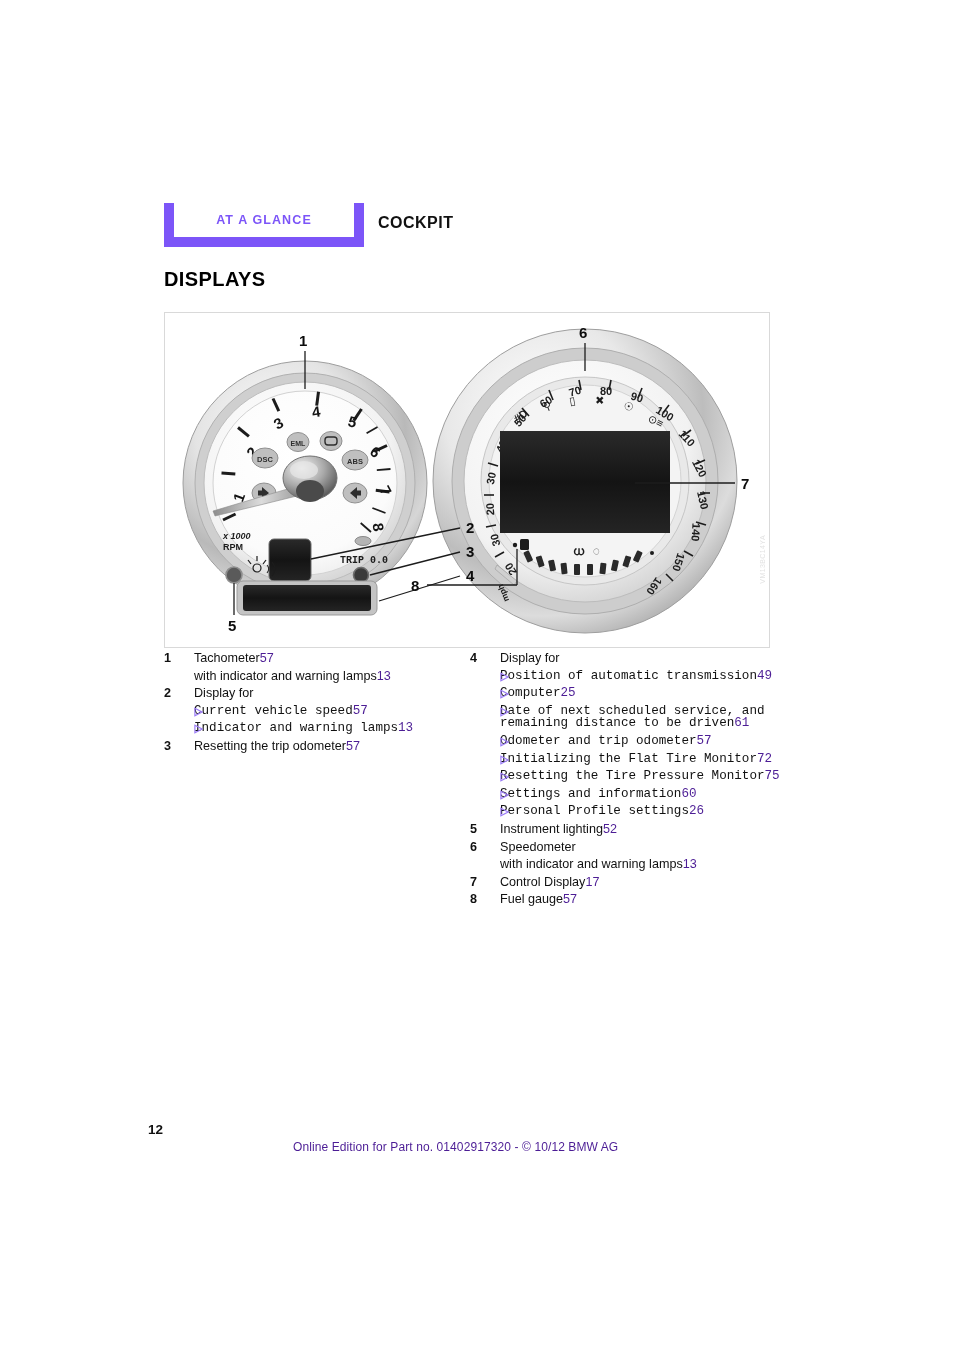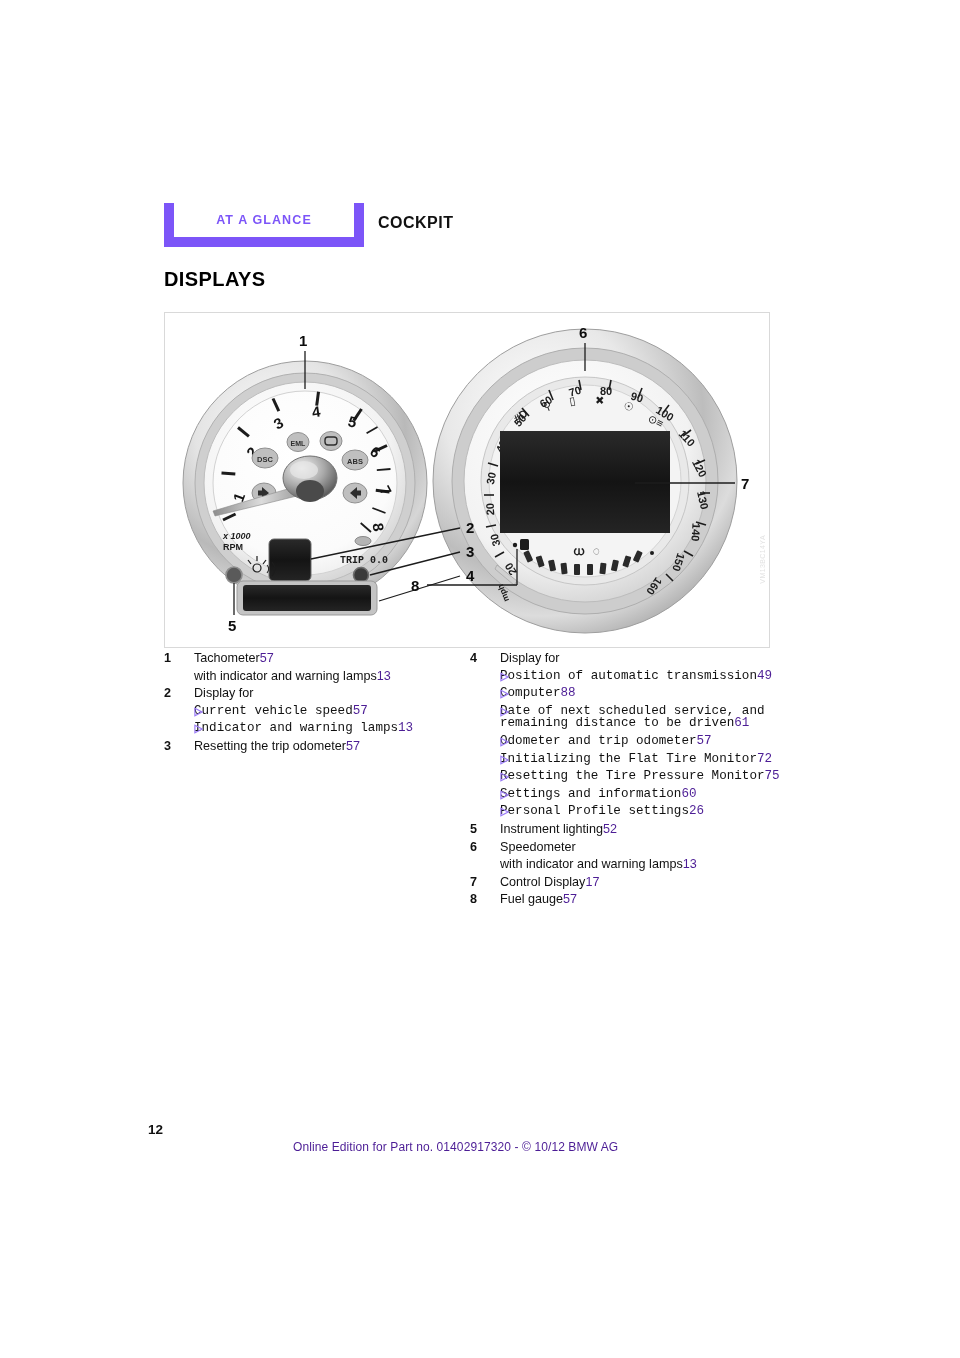--- a/index.html
+++ b/index.html
@@ -470,21 +470,21 @@
     <div class="sub">
       <svg class="tri" viewBox="0 0 10 10">
         <polygon points="1,0.8 9,5 1,9.2" fill="none" stroke="#9b7cf6" stroke-width="1.3"></polygon>
       </svg>
       <span class="sub-text"><span>Position of automatic transmission</span><span class="ref">49</span></span>
     </div>
     <div class="sub">
       <svg class="tri" viewBox="0 0 10 10">
         <polygon points="1,0.8 9,5 1,9.2" fill="none" stroke="#9b7cf6" stroke-width="1.3"></polygon>
       </svg>
-      <span class="sub-text"><span>Computer</span><span class="ref">88</span></span>
+      <span class="sub-text"><span>Computer</span><span class="ref">25</span></span>
     </div>
     <div class="sub">
       <svg class="tri" viewBox="0 0 10 10">
         <polygon points="1,0.8 9,5 1,9.2" fill="none" stroke="#9b7cf6" stroke-width="1.3"></polygon>
       </svg>
       <span class="sub-text"><span>Date of next scheduled service, and remaining distance to be driven</span><span class="ref">61</span></span>
     </div>
     <div class="sub">
       <svg class="tri" viewBox="0 0 10 10">
         <polygon points="1,0.8 9,5 1,9.2" fill="none" stroke="#9b7cf6" stroke-width="1.3"></polygon>

